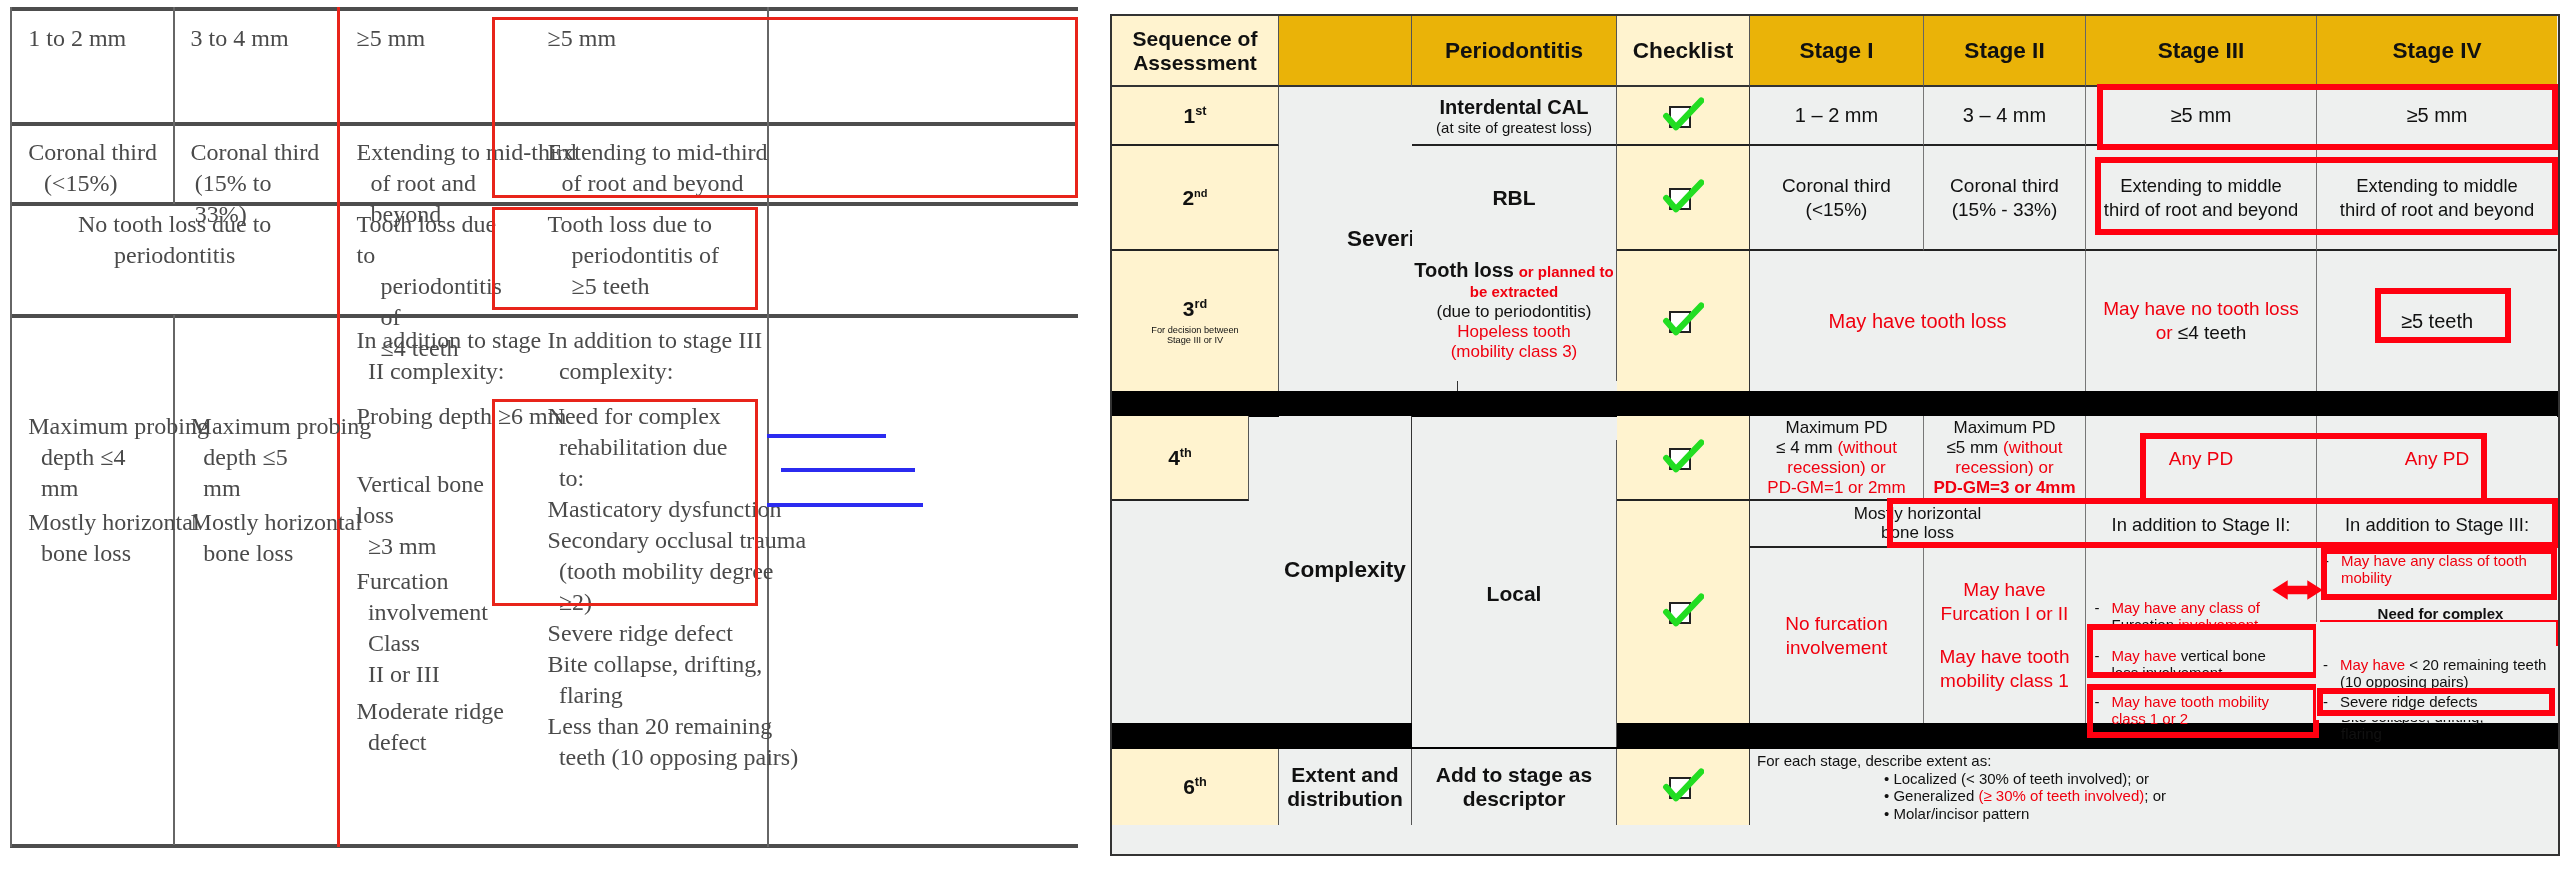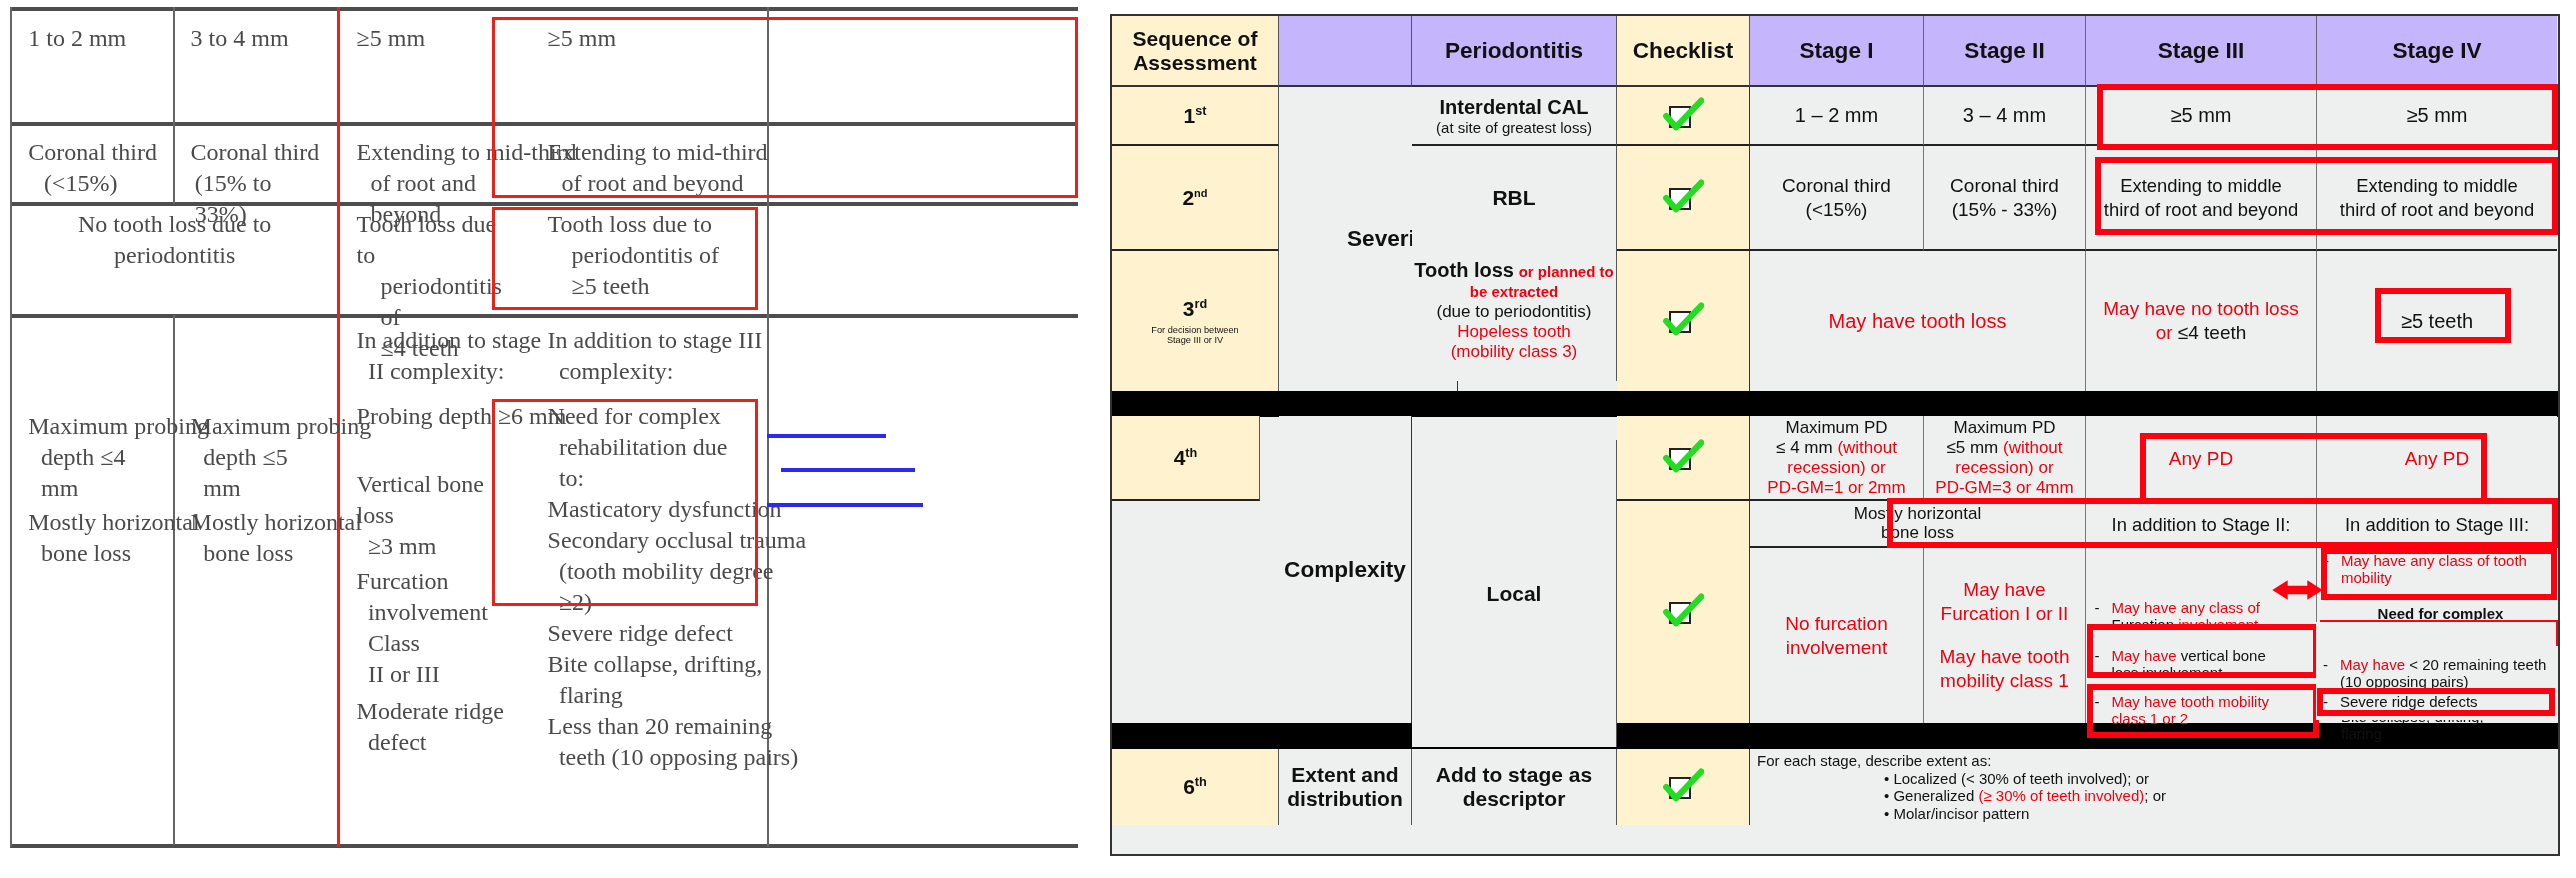--- a/index.html
+++ b/index.html
@@ -12,21 +12,21 @@
   .vline{position:absolute;background:#666;}
   .redbox{position:absolute;box-sizing:border-box;border:3.5px solid #e8241a;}
   .redline{position:absolute;background:#e8241a;}
   .blueu{position:absolute;height:3.5px;background:#2b2bf0;}
   .indent{padding-left:24px;display:block;}
   
   .rt{font-family:"Liberation Sans","DejaVu Sans",sans-serif;color:#111;}
   .rc{position:absolute;box-sizing:border-box;display:flex;align-items:center;justify-content:center;text-align:center;flex-direction:column;}
   .yel{background:#fff3cf;}
   .gry{background:#eef0ef;}
-  .hdr{background:#c4b5fd;font-weight:bold;font-size:22.6px;}
+  .hdr{background:#eab308;font-weight:bold;font-size:22.6px;}
   .blk{background:#000;}
   .b{font-weight:bold;}
   .red{color:#f0000f;}
   .rbox{position:absolute;box-sizing:border-box;border:6.4px solid #ff0010;}
   .check{position:relative;width:42px;height:40px;}
   .check .box{position:absolute;left:7px;top:10px;width:18.4px;height:18.4px;border:2.1px solid #222;background:#fff;}
   .check svg{position:absolute;left:0;top:0;}
   .bul{display:flex;text-align:left;font-size:15px;line-height:17px;}
   .bul .d{width:17px;flex:none;}
 </style>
@@ -146,21 +146,21 @@
     <span><span>2</span><sup style="font-size:11px;">nd</sup></span>
   </div>
   <div class="rc yel" style="left:0;top:235px;width:167px;height:140px;border-right:1.4px solid #555;">
     <span class="b" style="font-size:21px;"><span>3</span><sup style="font-size:12.7px;">rd</sup></span>
     <span style="font-size:9.2px;margin-top:4.2px;">For decision between</span>
     <span style="font-size:9.2px;">Stage III or IV</span>
   </div>
 
   <div class="abs blk" style="left:0;top:375px;width:1446px;height:25.5px;"></div>
 
-  <div class="rc yel b" style="left:0;top:400px;width:148px;height:85px;font-size:21px;border-right:1.4px solid #555;border-bottom:2.1px solid #222;">
+  <div class="rc yel b" style="left:0;top:400px;width:137px;height:85px;font-size:21px;border-right:1.4px solid #555;border-bottom:2.1px solid #222;">
     <span><span>4</span><sup style="font-size:12.7px;">th</sup></span>
   </div>
 
   <div class="abs blk" style="left:0;top:707px;width:1446px;height:25.5px;"></div>
 
   <div class="rc yel b" style="left:0;top:733px;width:167px;height:76px;font-size:21px;border-right:1.4px solid #555;">
     <span><span>6</span><sup style="font-size:12.7px;">th</sup></span>
   </div>
 
   <div class="rc gry b" style="left:167px;top:71px;width:133px;height:304px;font-size:22.6px;border-right:1.4px solid #333;margin-left:46px;">Severity</div>
@@ -270,21 +270,21 @@
   <div class="rc gry" style="left:638px;top:400px;width:174px;height:85px;font-size:17px;line-height:20px;border-right:1.4px solid #777;border-bottom:2.1px solid #222;">
     <span>Maximum PD</span>
     <span><span>≤ 4 mm</span> <span class="red">(without</span></span>
     <span class="red">recession) or</span>
     <span class="red" style="white-space:nowrap;">PD-GM=1 or 2mm</span>
   </div>
   <div class="rc gry" style="left:812px;top:400px;width:162px;height:85px;font-size:17px;line-height:20px;border-right:1.4px solid #777;border-bottom:2.1px solid #222;">
     <span>Maximum PD</span>
     <span><span>≤5 mm</span> <span class="red">(without</span></span>
     <span class="red">recession) or</span>
-    <span class="red" style="white-space:nowrap;">PD-GM=3 or 4mm</span>
+    <span class="red" style="white-space:nowrap;font-weight:bold;">PD-GM=3 or 4mm</span>
   </div>
   <div class="rc gry red" style="left:974px;top:400px;width:231px;height:85px;font-size:19px;border-right:1.4px solid #777;">Any PD</div>
   <div class="rc gry red" style="left:1205px;top:400px;width:240px;height:85px;font-size:19px;">Any PD</div>
 
   <div class="rc gry" style="left:638px;top:485px;width:336px;height:47px;font-size:17px;line-height:18.4px;border-right:1.4px solid #777;border-bottom:2.1px solid #222;">
     <span>Mostly horizontal</span>
     <span>bone loss</span>
   </div>
   <div class="rc gry" style="left:974px;top:485px;width:231px;height:47px;font-size:18.4px;border-right:1.4px solid #777;">In addition to Stage II:</div>
   <div class="rc gry" style="left:1205px;top:485px;width:240px;height:47px;font-size:18.4px;">In addition to Stage III:</div>

